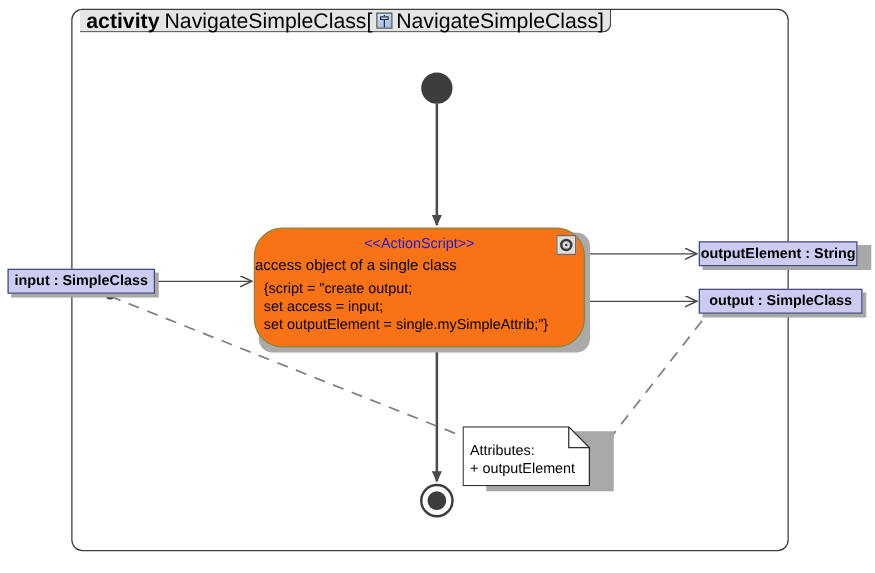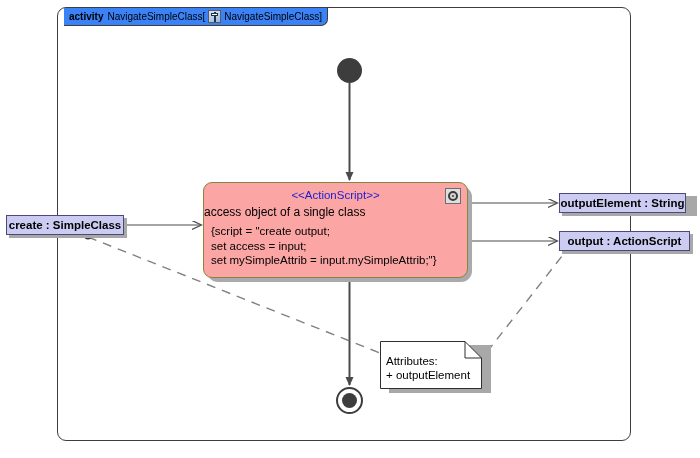--- a/index.html
+++ b/index.html
@@ -26,28 +26,28 @@
     width: 574px; height: 434px;
     border: 1px solid #3d3d40;
     border-radius: 9px;
     background: transparent;
     box-sizing: border-box;
   }
   #frame-title {
     left: 64px; top: 8px;
     height: 17px;
     padding: 0 5px 0 5px;
-    background: #3b82f6;
+    background: #e5e5e5;
     border-right: 1px solid #3d3d40;
     border-bottom: 1px solid #3d3d40;
     border-bottom-right-radius: 7px;
     display: flex;
     align-items: center;
     white-space: nowrap;
-    font-size: 10px;
+    font-size: 17px;
     color: #000000;
     line-height: 1;
     z-index: 6;
   }
   #frame-title .kw { font-weight: bold; }
   #frame-title .nm { margin-left: 4px; }
   #frame-title .br { margin-left: 0px; }
   .tiny-act-icon {
     display: inline-block;
     width: 13px; height: 13px;
@@ -72,23 +72,23 @@
     width: 7px; height: 3px;
     border: 1px solid #1d2f52;
     background: #ffffff;
     box-sizing: border-box;
   }
 
   
   #action {
     left: 203px; top: 182px;
     width: 265px; height: 96px;
-    background: #fca5a5;
+    background: #f97316;
     border: 1px solid #85853f;
-    border-radius: 9px;
+    border-radius: 23px;
     box-sizing: border-box;
     z-index: 4;
   }
   #action-shadow {
     left: 207px; top: 186px;
     width: 265px; height: 96px;
     background: #aaaaaa;
     border-radius: 11px;
     z-index: 3;
   }
@@ -162,21 +162,21 @@
   }
   #pin-input   { left: 6px;   top: 215px; width: 118px; }
   #pin-input-s { left: 9px;   top: 218px; width: 118px; }
   #pin-outel   { left: 559px; top: 193px; width: 127px; }
   #pin-outel-s { left: 562px; top: 196px; width: 135px; }
   #pin-out     { left: 559px; top: 231px; width: 131px; }
   #pin-out-s   { left: 562px; top: 234px; width: 131px; }
 
   
   #note {
-    left: 380px; top: 341px;
+    left: 370px; top: 341px;
     width: 102px; height: 48px;
     z-index: 5;
   }
   #note-shadow {
     left: 389px; top: 345px;
     width: 102px; height: 48px;
     background: #a8a8a8;
     z-index: 2;
   }
   #note-txt {
@@ -259,37 +259,37 @@
   <div class="abs" id="action-shadow"></div>
   <div class="abs" id="action">
     <div id="action-icon">
       <span class="ring"></span>
     </div>
     <div id="action-stereo">&lt;&lt;ActionScript&gt;&gt;</div>
     <div id="action-name">access object of a single class</div>
     <div id="action-body">
       <div>{script = "create output;</div>
       <div>set access = input;</div>
-      <div>set mySimpleAttrib = input.mySimpleAttrib;"}</div>
+      <div>set outputElement = single.mySimpleAttrib;"}</div>
     </div>
   </div>
 
   <div class="abs pin-shadow" id="pin-input-s"></div>
   <div class="abs pin" id="pin-input">
-    <span>create : SimpleClass</span>
+    <span>input : SimpleClass</span>
   </div>
 
   <div class="abs pin-shadow" id="pin-outel-s"></div>
   <div class="abs pin" id="pin-outel">
     <span>outputElement : String</span>
   </div>
 
   <div class="abs pin-shadow" id="pin-out-s"></div>
   <div class="abs pin" id="pin-out">
-    <span>output : ActionScript</span>
+    <span>output : SimpleClass</span>
   </div>
 
   <div class="abs" id="note-shadow"></div>
   <div class="abs" id="note">
     <svg width="102" height="48" viewBox="0 0 102 48" style="position:absolute;left:0;top:0;">
       <path d="M0.5,0.5 L85,0.5 L101.5,17 L101.5,47.5 L0.5,47.5 z" fill="#ffffff" stroke="#2e2e2e" stroke-width="1"></path>
       <path d="M85,0.5 L85,17 L101.5,17" fill="none" stroke="#2e2e2e" stroke-width="1"></path>
     </svg>
     <div id="note-txt">
       <div>Attributes:</div>

